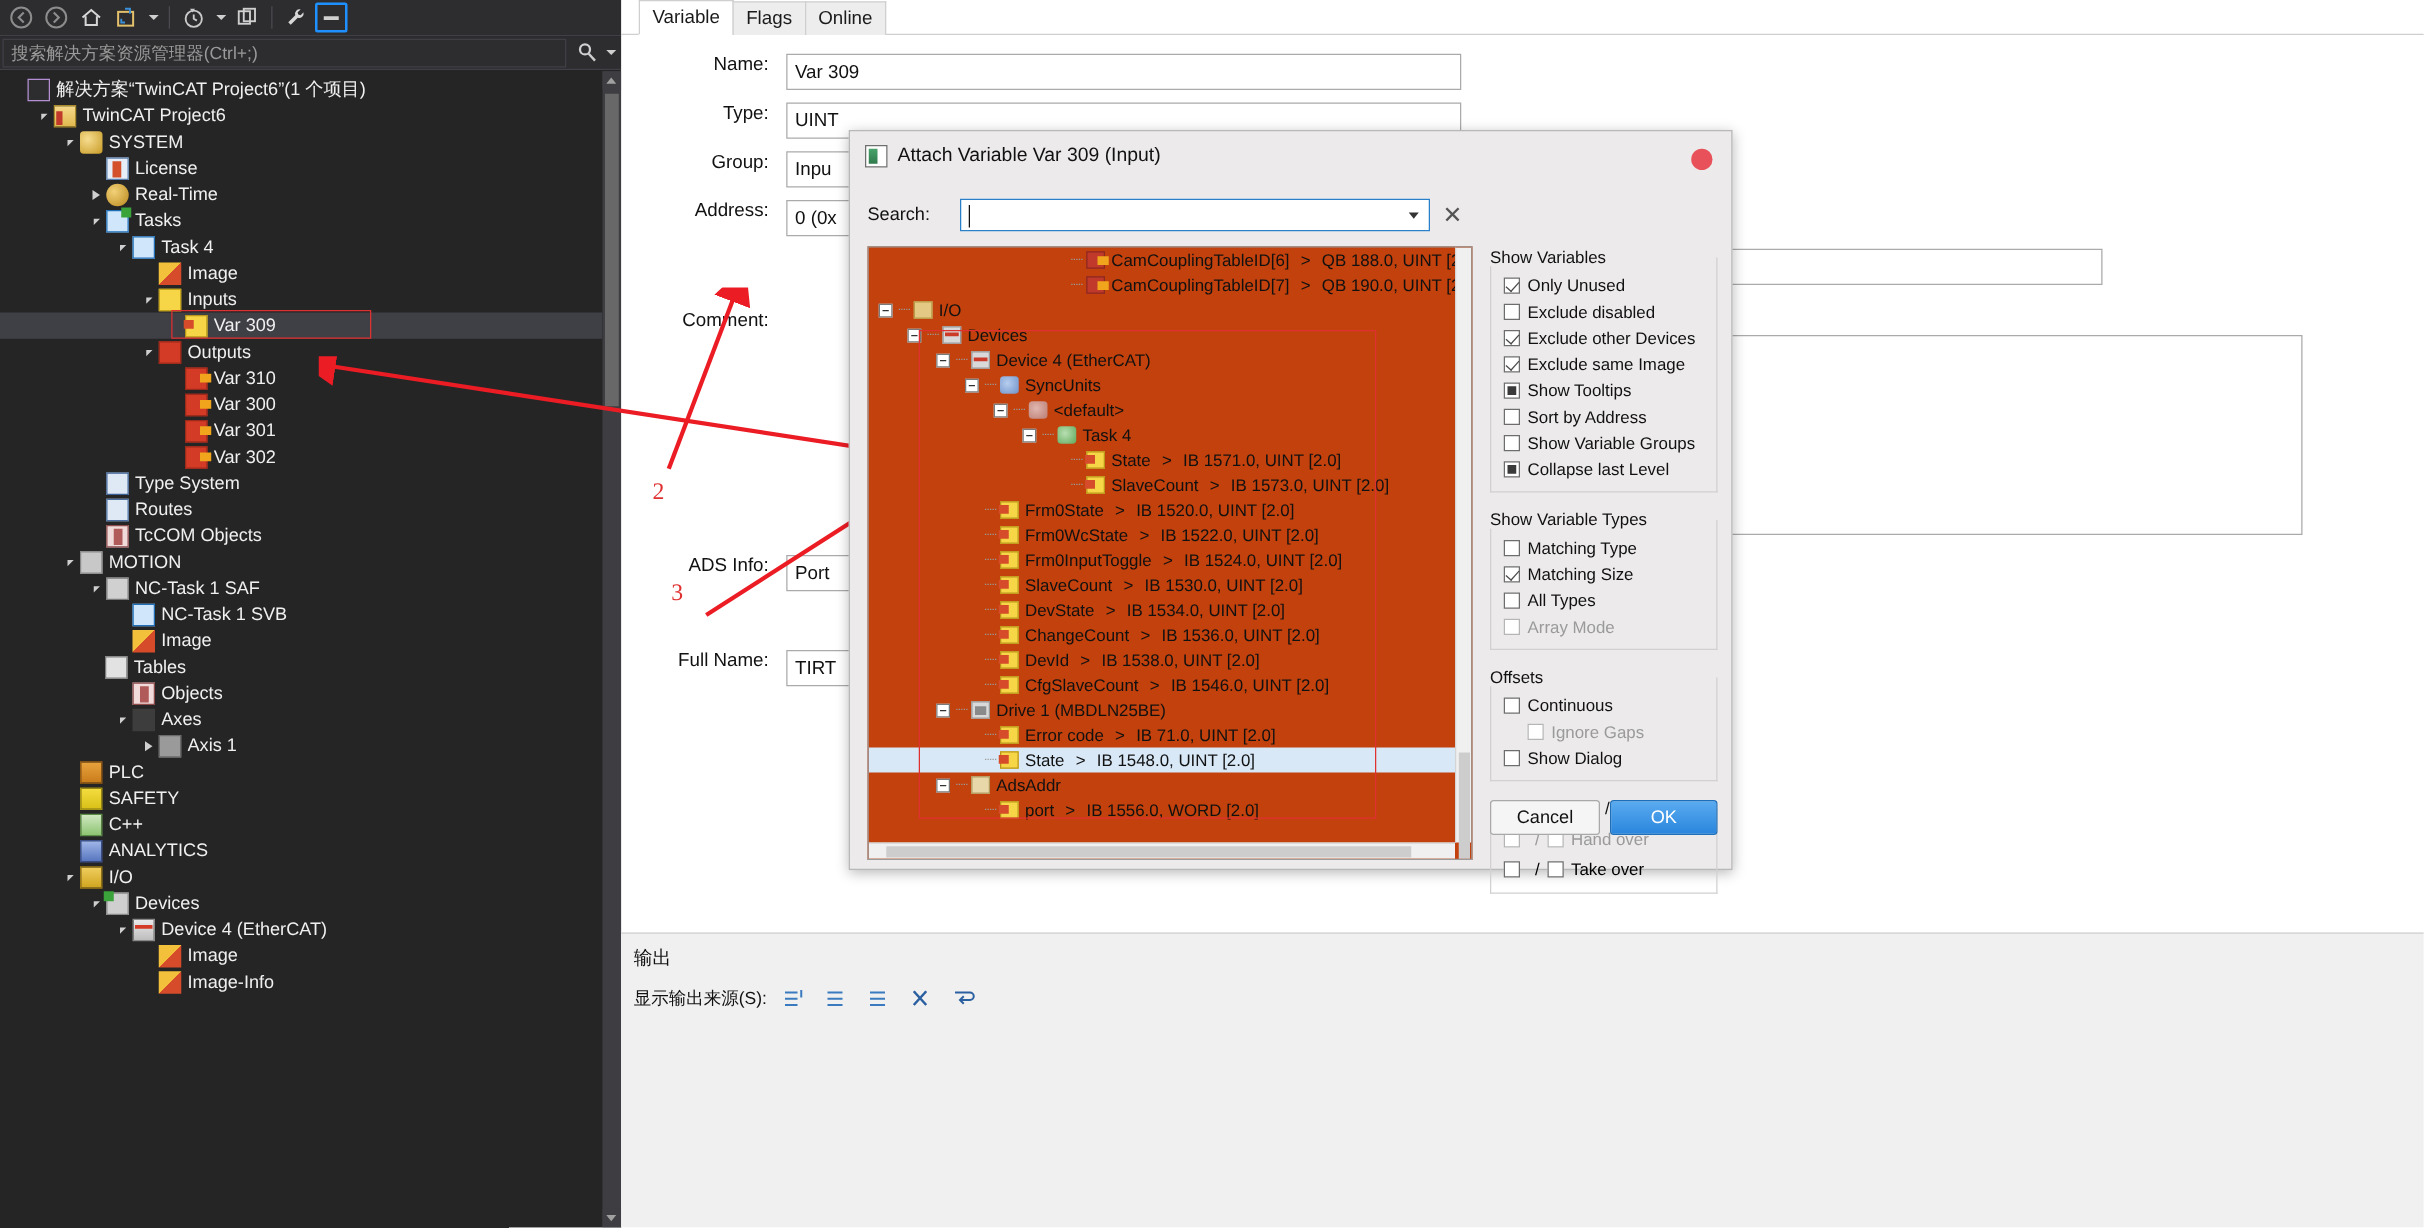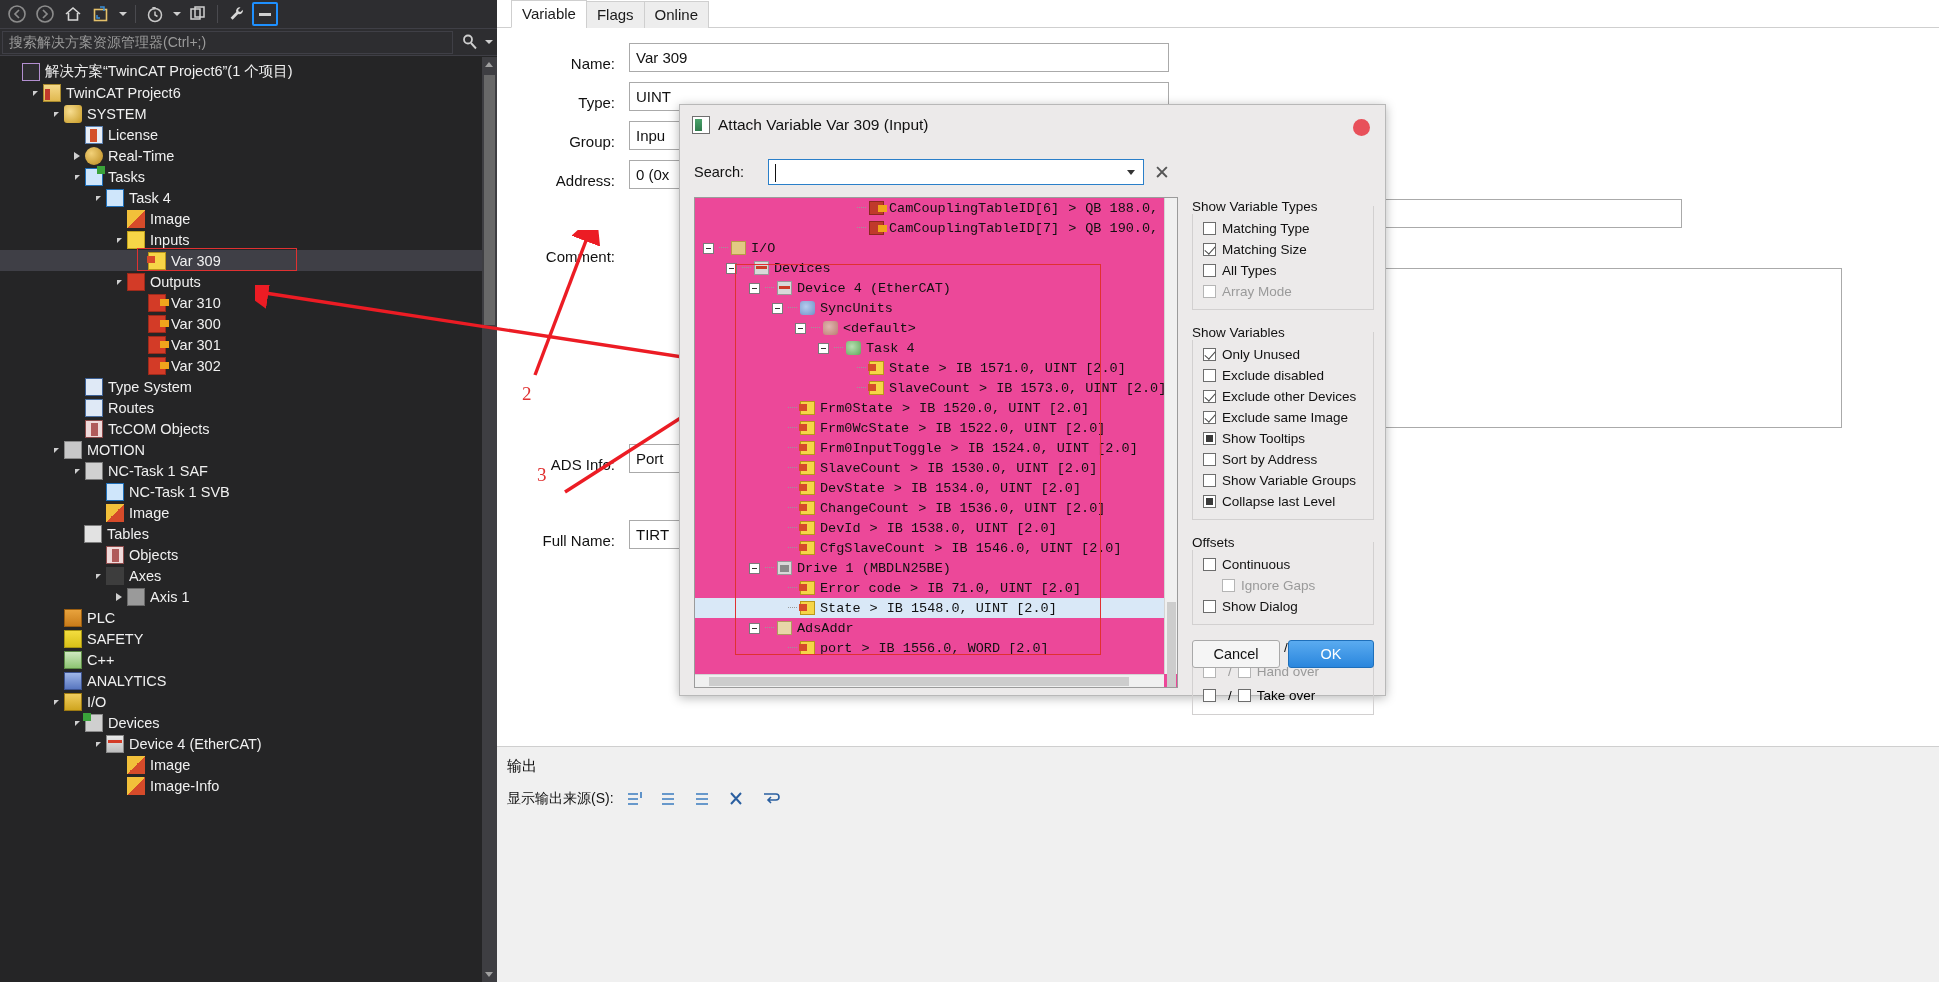--- a/index.html
+++ b/index.html
@@ -148,21 +148,21 @@
     font-size:15px;
   }
   .etab {
     padding: 4px 10px 5px 10px; background:#ededed; border:1px solid #cfcfcf; border-bottom:none;
     color:#1a1a1a; margin-right:-1px; height:27px; display:flex; align-items:center;
   }
   .etab.active { background:#ffffff; border-bottom:1px solid #ffffff; height:28px; }
   #tabline { position:absolute; left:0; top:27px; right:0; height:1px; background:#cfcfcf; }
 
   .field-row {
-    position:absolute; display:flex; align-items:flex-end; font-size:15px; color:#111;
+    position:absolute; display:flex; align-items:flex-start; font-size:15px; color:#111;
   }
   .field-label { width:118px; text-align:right; padding-right:14px; }
   .field-input {
     border:1px solid #aaaaaa; background:#ffffff; height:29px; font-size:15px;
     padding:0 6px; color:#111; display:flex; align-items:center;
     font-family:"Liberation Sans", sans-serif;
   }
   #comment-box {
     position:absolute; left:645px; top:268px; width:700px; height:160px;
     border:1px solid #aaaaaa; background:#ffffff;
@@ -238,21 +238,21 @@
   }
   #dlg-search-caret {
     position:absolute; left:6px; top:4px; width:1px; height:18px; background:#111;
   }
   #dlg-clear {
     margin-left:9px; font-size:19px; color:#555; width:18px; text-align:center; line-height:1;
   }
 
   #dlg-tree-wrap {
     position:absolute; left:14px; top:92px; width:484px; height:491px;
-    background:#ec4899; border:1px solid #9b9b9b; overflow:hidden;font-family:Liberation Mono, monospace;
+    background:#c2410c; border:1px solid #9b9b9b; overflow:hidden;
   }
   #dlg-tree { position:absolute; left:0; top:0; right:13px; bottom:13px; overflow:hidden; }
   .dtrow {
     display:flex; align-items:center; height:20px; font-size:13.5px; color:#111;
     white-space:nowrap;
   }
   .dtrow.sel { background:#d9e8f7; }
   .dbox {
     width:11px; height:11px; border:1px solid #7a7a7a; background:#fff; flex:0 0 11px;
     margin-right:5px; position:relative;
@@ -904,70 +904,70 @@
         </div>
       <div id="dlg-tree-vscroll">
         <div id="dlg-tree-vthumb"></div>
       </div>
       <div id="dlg-tree-hscroll">
         <div id="dlg-tree-hthumb"></div>
       </div>
     </div>
 
     <div id="dlg-opts">
+        <div class="gbox"><div class="gbox-title">Show Variables</div><div class="gbox-body">
+            <div class="cbrow">
+              <div class="cb checked"></div>
+              <span>Only Unused</span>
+            </div>
+            <div class="cbrow">
+              <div class="cb"></div>
+              <span>Exclude disabled</span>
+            </div>
+            <div class="cbrow">
+              <div class="cb checked"></div>
+              <span>Exclude other Devices</span>
+            </div>
+            <div class="cbrow">
+              <div class="cb checked"></div>
+              <span>Exclude same Image</span>
+            </div>
+            <div class="cbrow">
+              <div class="cb square"></div>
+              <span>Show Tooltips</span>
+            </div>
+            <div class="cbrow">
+              <div class="cb"></div>
+              <span>Sort by Address</span>
+            </div>
+            <div class="cbrow">
+              <div class="cb"></div>
+              <span>Show Variable Groups</span>
+            </div>
+            <div class="cbrow">
+              <div class="cb square"></div>
+              <span>Collapse last Level</span>
+            </div>
+          </div></div>
         <div class="gbox"><div class="gbox-title">Show Variable Types</div><div class="gbox-body">
             <div class="cbrow">
               <div class="cb"></div>
               <span>Matching Type</span>
             </div>
             <div class="cbrow">
               <div class="cb checked"></div>
               <span>Matching Size</span>
             </div>
             <div class="cbrow">
               <div class="cb"></div>
               <span>All Types</span>
             </div>
             <div class="cbrow dim">
               <div class="cb dim"></div>
               <span>Array Mode</span>
-            </div>
-          </div></div>
-        <div class="gbox"><div class="gbox-title">Show Variables</div><div class="gbox-body">
-            <div class="cbrow">
-              <div class="cb checked"></div>
-              <span>Only Unused</span>
-            </div>
-            <div class="cbrow">
-              <div class="cb"></div>
-              <span>Exclude disabled</span>
-            </div>
-            <div class="cbrow">
-              <div class="cb checked"></div>
-              <span>Exclude other Devices</span>
-            </div>
-            <div class="cbrow">
-              <div class="cb checked"></div>
-              <span>Exclude same Image</span>
-            </div>
-            <div class="cbrow">
-              <div class="cb square"></div>
-              <span>Show Tooltips</span>
-            </div>
-            <div class="cbrow">
-              <div class="cb"></div>
-              <span>Sort by Address</span>
-            </div>
-            <div class="cbrow">
-              <div class="cb"></div>
-              <span>Show Variable Groups</span>
-            </div>
-            <div class="cbrow">
-              <div class="cb square"></div>
-              <span>Collapse last Level</span>
             </div>
           </div></div>
         <div class="gbox"><div class="gbox-title">Offsets</div><div class="gbox-body">
             <div class="cbrow">
               <div class="cb"></div>
               <span>Continuous</span>
             </div>
             <div class="cbrow dim" style="padding-left: 19px;">
               <div class="cb dim"></div>
               <span>Ignore Gaps</span>

